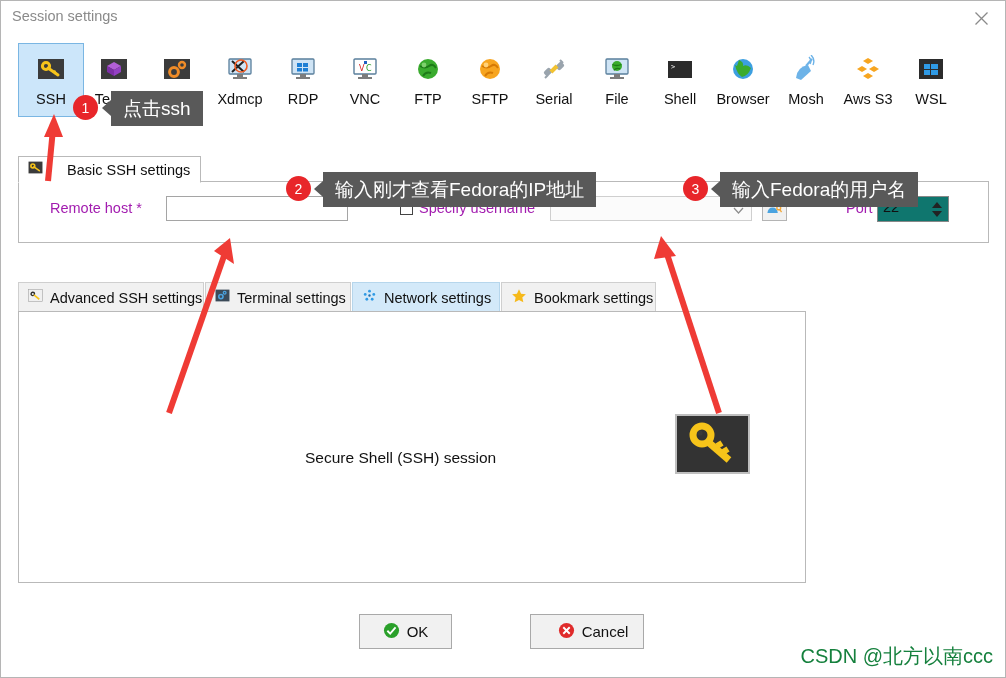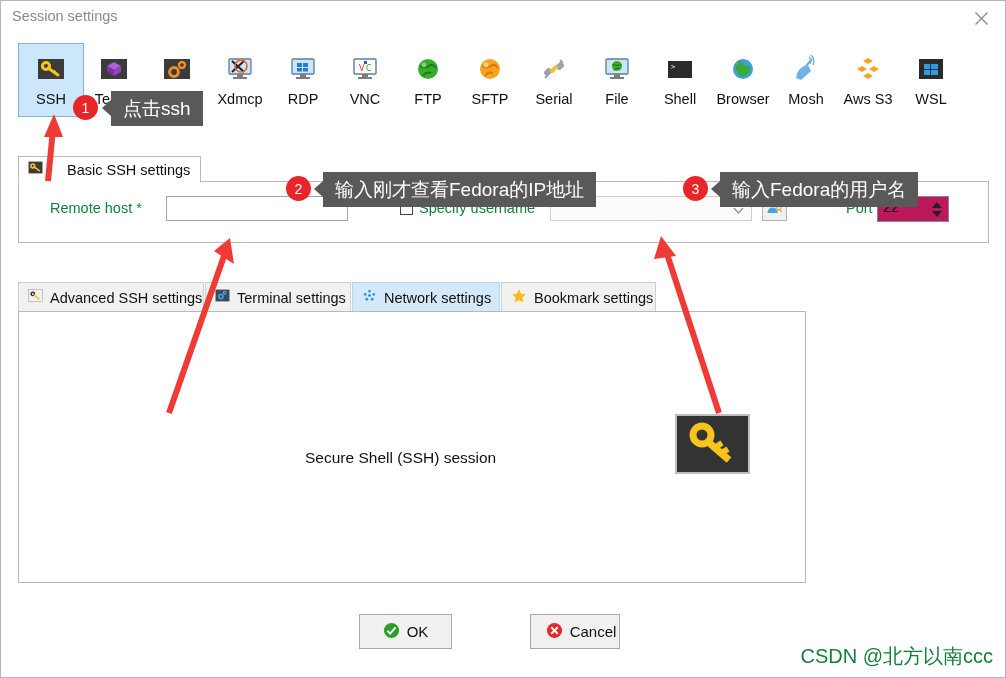--- a/index.html
+++ b/index.html
@@ -104,21 +104,21 @@
   }
 
   .field-row {
     position: absolute;
     left: 0; top: 0;
     width: 100%; height: 100%;
   }
   .lbl {
     position: absolute;
     font-size: 14.5px;
-    color: #15803d;
+    color: #a21caf;
     white-space: nowrap;
   }
   .txtbox {
     position: absolute;
     border: 1px solid #a5a5a5;
     background: #ffffff;
     box-sizing: border-box;
     font-family: "Liberation Sans", sans-serif;
     font-size: 14px;
     padding: 0 4px;
@@ -149,21 +149,21 @@
     width: 25px; height: 25px;
     border: 1px solid #b4b4b4;
     background: #f1f1f1;
     box-sizing: border-box;
     display: flex; align-items: center; justify-content: center;
     cursor: pointer;
   }
   .spin {
     position: absolute;
     border: 1px solid #888;
-    background: #be185d;
+    background: #0f766e;
     box-sizing: border-box;
   }
   .spin .val {
     position: absolute;
     left: 5px; top: 2px;
     font-size: 14.5px; color: #111;
   }
   .spin .ups {
     position: absolute;
     right: 5px; top: 0; bottom: 0;
@@ -228,21 +228,21 @@
     background: #f1f1f1;
     border: 1px solid #a9a9a9;
     box-sizing: border-box;
     display: flex; align-items: center; justify-content: center;
     gap: 7px;
     font-size: 15px;
     color: #111;
     cursor: pointer;
   }
   #ok-button { left: 358px; width: 93px; }
-  #cancel-button { left: 529px; width: 90px; padding-left: 12px; }
+  #cancel-button { left: 529px; width: 114px; padding-left: 12px; }
 
   .watermark {
     position: absolute;
     right: 12px; bottom: 7px;
     font-size: 20px;
     color: #15803d;
   }
 
   
   .overlay {

